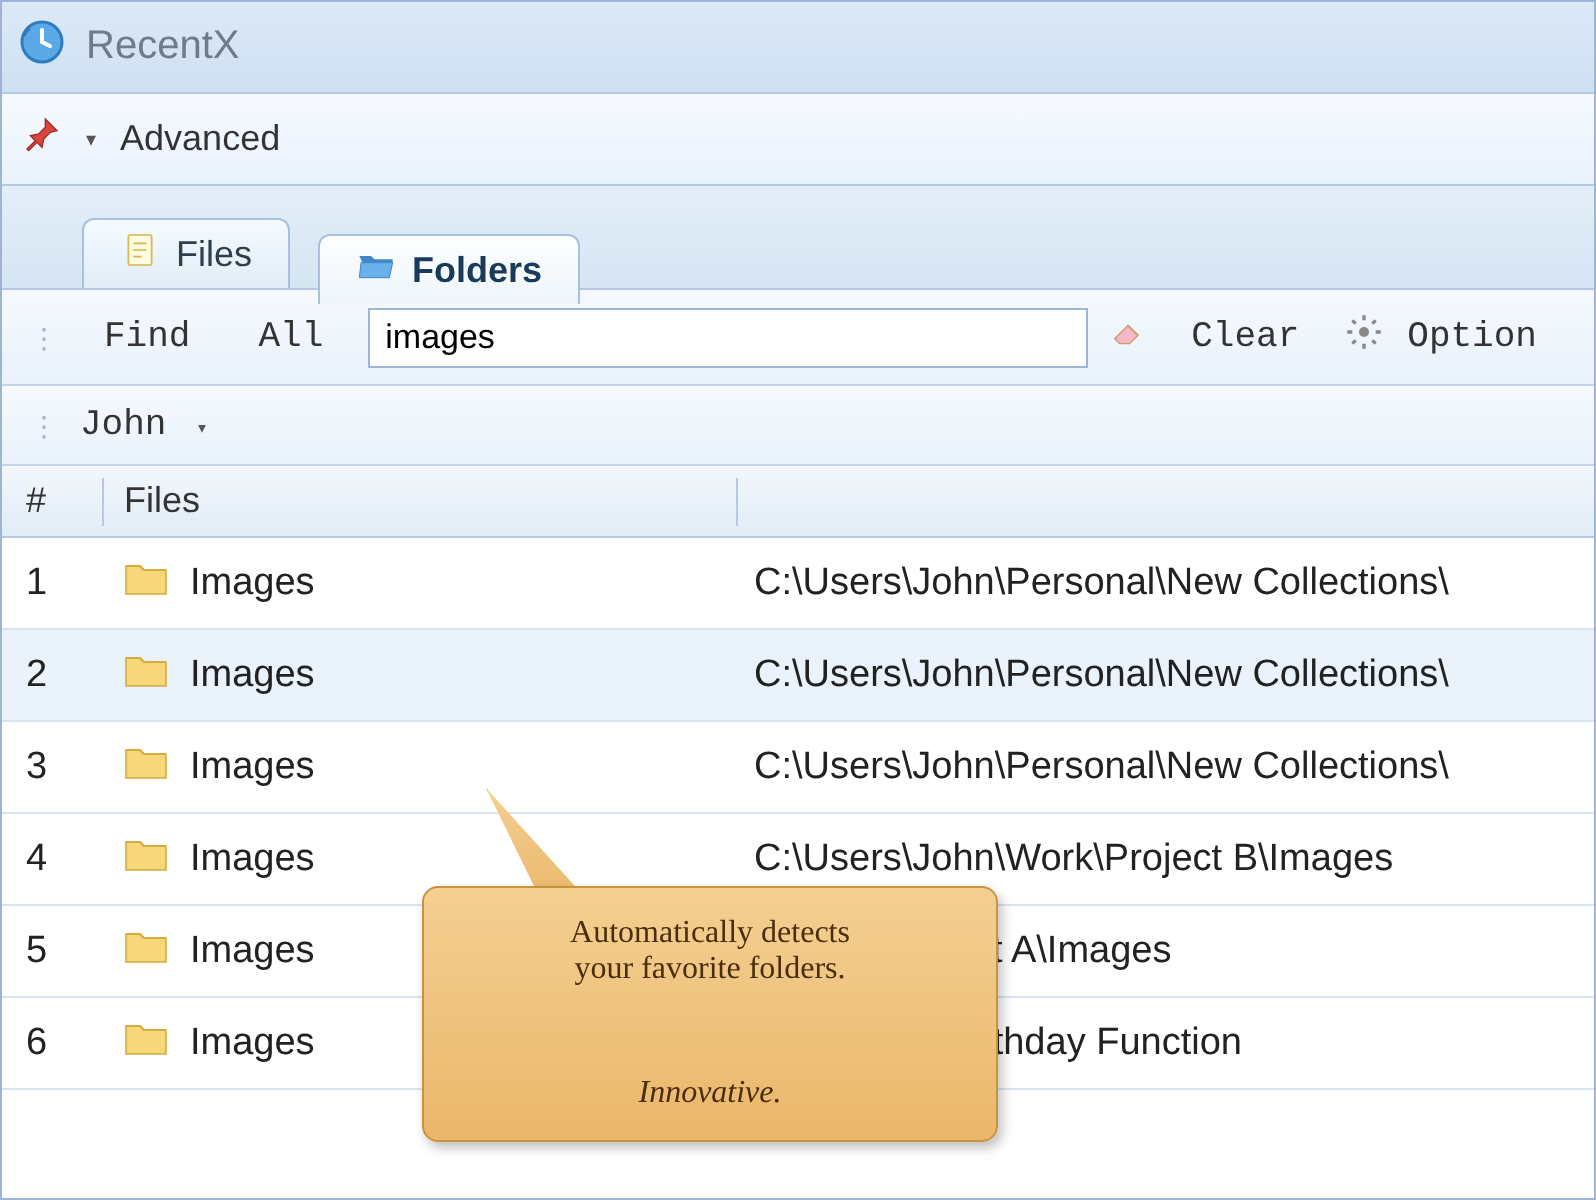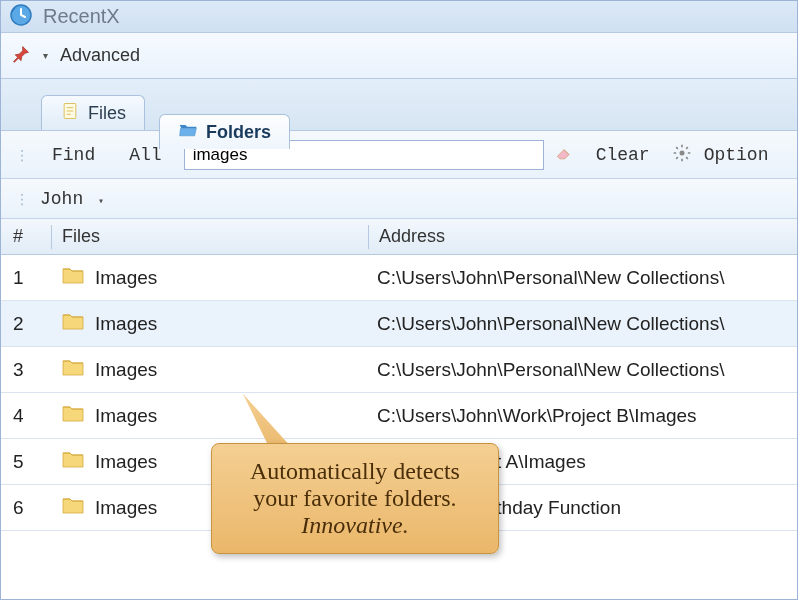--- a/index.html
+++ b/index.html
@@ -1,48 +1,48 @@
 <!DOCTYPE html>
 <html><head>
 <meta charset="utf-8">
 <style>
 * { box-sizing: border-box; margin: 0; padding: 0; }
 body { font-family: "Segoe UI", Tahoma, sans-serif; font-size: 16px; background: #fff; width: 798px; height: 600px; overflow: hidden; border: 1px solid #9db4d6; }
-.titlebar { height: 32px; background: linear-gradient(#dce9f7, #cfe0f2); border-bottom: 1px solid #b5c9e2; display: flex; align-items: center; padding: 0 8px; gap: 10px; }
+.titlebar { height: 46px; background: linear-gradient(#dce9f7, #cfe0f2); border-bottom: 1px solid #b5c9e2; display: flex; align-items: center; padding: 0 8px; gap: 10px; }
 .titlebar .app-title { color: #6f7b88; font-size: 20px; }
 .app-icon svg { width: 24px; height: 24px; }
 .toolbar-adv { height: 46px; background: linear-gradient(#f6faff, #e9f2fc); border-bottom: 1px solid #b5c9e2; display: flex; align-items: center; padding: 0 10px; gap: 8px; }
 .pin-icon svg { width: 20px; height: 20px; }
 .dropdown-caret { font-size: 10px; color: #555; padding: 0 4px; }
 .adv-label { color: #333; font-size: 18px; }
 .tabs-row { height: 52px; background: linear-gradient(#e3eef9, #d6e5f3); display: flex; align-items: flex-end; padding: 0 40px 0 40px; gap: 14px; border-bottom: 1px solid #b5c9e2; }
 .tab { height: 35px; padding: 0 18px; display: flex; align-items: center; gap: 8px; background: linear-gradient(#f5faff, #e0ecf7); border: 1px solid #a9c1dd; border-bottom: none; border-radius: 6px 6px 0 0; color: #2c3e50; font-size: 18px; cursor: pointer; }
-.tab.active { background: linear-gradient(#fdfefe, #eef5fc); font-weight: bold; color: #1a3a5c; position: relative; top: 19px; }
+.tab.active { background: linear-gradient(#fdfefe, #eef5fc); font-weight: bold; color: #1a3a5c; position: relative; top: 8px; }
 .tab-icon svg { width: 20px; height: 20px; }
 .filter-row { height: 48px; background: linear-gradient(#f5f9fd, #e9f2fb); border-bottom: 1px solid #c3d4e8; display: flex; align-items: center; padding: 0 14px; gap: 10px; }
 .grip { color: #9fb4cd; letter-spacing: 1px; font-size: 14px; }
 .btn { padding: 4px 12px; font-size: 18px; color: #333; cursor: pointer; border-radius: 3px; font-family: Liberation Mono, monospace; }
 .btn.recent { background: linear-gradient(#fdd68a, #f6b94b); border: 1px solid #e09b2a; }
 .search-input { flex: 0 0 360px; height: 30px; border: 1px solid #9db4d6; padding: 2px 8px; font-size: 17px; background: #fff; }
 .eraser-icon svg, .gear-icon svg { width: 20px; height: 20px; }
 .tags-row { height: 40px; background: linear-gradient(#f5f9fd, #e9f2fb); border-bottom: 1px solid #c3d4e8; display: flex; align-items: center; padding: 0 14px; gap: 6px; }
 .table-header { height: 36px; background: linear-gradient(#f2f7fc, #e1ecf6); border-bottom: 1px solid #b5c9e2; display: flex; align-items: center; color: #333; font-size: 18px; }
 .col-sep { width: 1px; height: 24px; background: #b5c9e2; }
 .col-num { width: 50px; padding-left: 12px; }
 .col-name { width: 316px; padding-left: 10px; }
 .col-addr { flex: 1; padding-left: 10px; }
 .table-body { background: #fff; }
 .row { height: 46px; border-bottom: 1px solid #d9e4f0; display: flex; align-items: center; font-size: 19px; color: #222; }
 .row:nth-child(2) { background: #eaf2fb; }
 .row .cell-num { width: 50px; padding-left: 12px; }
 .row .cell-name { width: 316px; padding-left: 10px; display: flex; align-items: center; gap: 10px; }
 .row .cell-addr { flex: 1; padding-left: 10px; white-space: nowrap; overflow: hidden; }
 .folder-icon svg { width: 24px; height: 24px; }
-.callout { position: absolute; left: 210px; top: 442px; width: 288px; background: linear-gradient(#f4cf92, #eab76a); border: 1px solid #c8933f; border-radius: 8px; padding: 14px 16px; color: #4a2e0a; font-family: Georgia, serif; font-size: 24px; text-align: center; box-shadow: 2px 3px 6px rgba(0,0,0,.25); }
-.callout .italic { font-style: italic; }
+.callout { position: absolute; left: 210px; top: 442px; width: 288px; background: linear-gradient(#f4cf92, #eab76a); border: 1px solid #c8933f; border-radius: 8px; padding: 14px 16px; color: #4a2e0a; font-family: Georgia, serif; font-size: 16px; text-align: center; box-shadow: 2px 3px 6px rgba(0,0,0,.25); }
+.callout .italic { font-style: italic; margin-top: 44px; }
 .callout-tail { position: absolute; left: 242px; top: 393px; width: 0; height: 0; }
 .callout-tail::before { content: ""; position: absolute; width: 48px; height: 60px; background: linear-gradient(#f4cf92, #eab76a); clip-path: polygon(0 0, 100% 90%, 60% 100%); border-left: 1px solid #c8933f; }
 .clip { position: relative; width: 798px; height: 600px; }
 </style>
 </head>
 <body>
 <div class="clip">
 
 <div class="titlebar">
   <span class="app-icon">
@@ -107,21 +107,20 @@
     <span>John</span>
     <span class="dropdown-caret">▾</span>
   </span>
 </div>
 
 <div class="table-header">
   <div class="col-num">#</div>
   <div class="col-sep"></div>
   <div class="col-name">Files</div>
   <div class="col-sep"></div>
-  <div class="col-addr">Address</div>
 </div>
 
 <div class="table-body" id="tbody">
       <div class="row">
         <div class="cell-num">1</div>
         <div class="cell-name">
           <span class="folder-icon"><svg viewBox="0 0 24 24">
               <path d="M2 6h7l2 2h11v12H2z" fill="#f6d77a" stroke="#d6ab3f" stroke-width="0.8"></path>
               <path d="M2 6h7l2 2h11" fill="none" stroke="#d6ab3f"></path>
             </svg></span>

